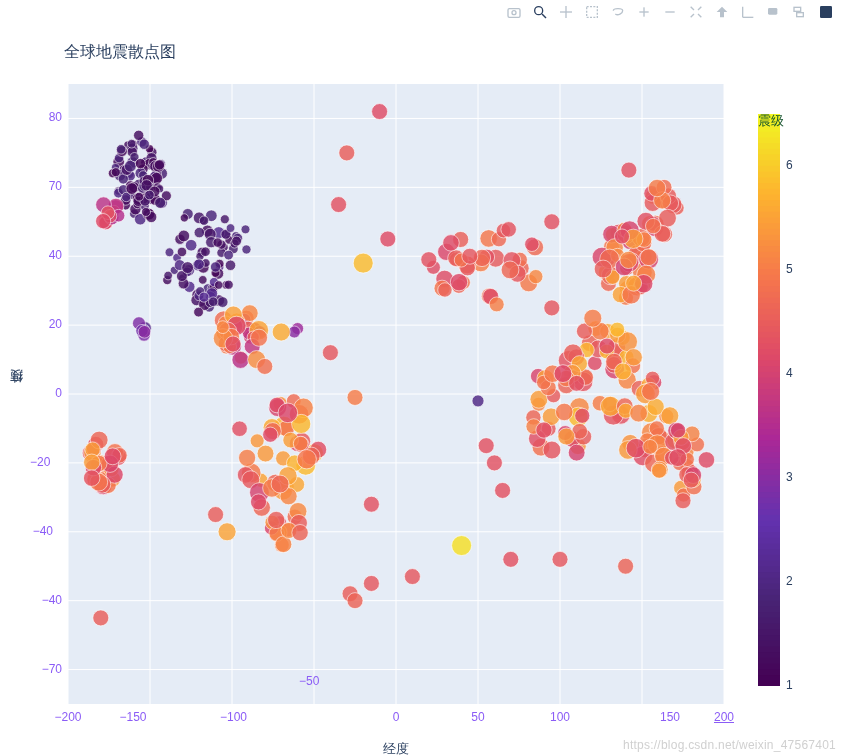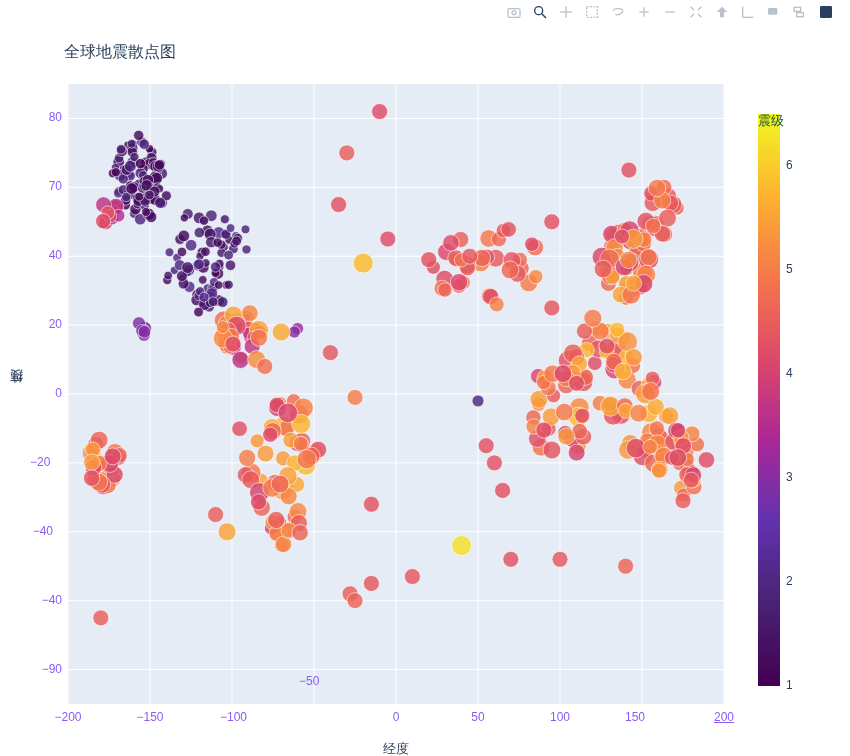--- a/index.html
+++ b/index.html
@@ -801,42 +801,43 @@
         <rect x="0" y="10.93999999999997" width="22" height="6.72" fill="rgb(243,235,36)"></rect>
         <rect x="0" y="5.220000000000055" width="22" height="6.72" fill="rgb(242,239,35)"></rect>
         <rect x="0" y="-0.49999999999997247" width="22" height="6.72" fill="rgb(241,244,34)"></rect>
         <rect x="0" y="-6.22" width="22" height="6.72" fill="rgb(240,249,33)"></rect>
       </g>
     </svg>
 <div class="cbar-title">震级</div>
 
 <div id="xticks">
       <div class="axis-tick" style="left:53px;top:710px;width:30px;text-align:center;">−200</div>
-      <div class="axis-tick" style="left:135px;top:710px;width:30px;text-align:center;">−150</div>
+      <div class="axis-tick" style="left:118px;top:710px;width:30px;text-align:center;">−150</div>
       <div class="axis-tick" style="left:217px;top:710px;width:30px;text-align:right;">−100</div>
       <div class="axis-tick" style="left:299px;top:674px;width:30px;">−50</div>
       <div class="axis-tick" style="left:381px;top:710px;width:30px;text-align:center;">0</div>
       <div class="axis-tick" style="left:463px;top:710px;width:30px;text-align:center;">50</div>
       <div class="axis-tick" style="left:545px;top:710px;width:30px;text-align:center;">100</div>
-      <div class="axis-tick" style="left:625px;top:710px;width:30px;text-align:left;">150</div>
+      <div class="axis-tick" style="left:655px;top:710px;width:30px;text-align:center;">150</div>
       <div class="axis-tick" style="left:709px;top:710px;width:30px;text-align:center;text-decoration:underline;">200</div>
     </div>
     <div id="yticks">
-      <div class="axis-tick" style="left:30px;top:661.5555555555555px;width:32px;text-align:right;">−90</div>
+      <div class="axis-tick" style="left:30px;top:661.5555555555555px;width:32px;text-align:right;">−70</div>
       <div class="axis-tick" style="left:30px;top:592.6666666666666px;width:32px;text-align:right;">−40</div>
       <div class="axis-tick" style="left:21px;top:523.7777777777778px;width:32px;text-align:right;">−40</div>
       <div class="axis-tick" style="left:30px;top:454.8888888888889px;width:32px;text-align:left;">−20</div>
       <div class="axis-tick" style="left:30px;top:386px;width:32px;text-align:right;">0</div>
       <div class="axis-tick" style="left:30px;top:317.1111111111111px;width:32px;text-align:right;">20</div>
       <div class="axis-tick" style="left:30px;top:248.22222222222223px;width:32px;text-align:right;">40</div>
       <div class="axis-tick" style="left:30px;top:179.33333333333326px;width:32px;text-align:right;">70</div>
       <div class="axis-tick" style="left:30px;top:110.44444444444446px;width:32px;text-align:right;">80</div>
     </div>
     <div id="cticks">
       <div class="cbar-tick" style="top:678px;">1</div>
       <div class="cbar-tick" style="top:574px;">2</div>
       <div class="cbar-tick" style="top:470px;">3</div>
       <div class="cbar-tick" style="top:366px;">4</div>
       <div class="cbar-tick" style="top:262px;">5</div>
       <div class="cbar-tick" style="top:158px;">6</div>
     </div>
 
+<div class="watermark">https://blog.csdn.net/weixin_47567401</div>
 </div>
 
 </body></html>

